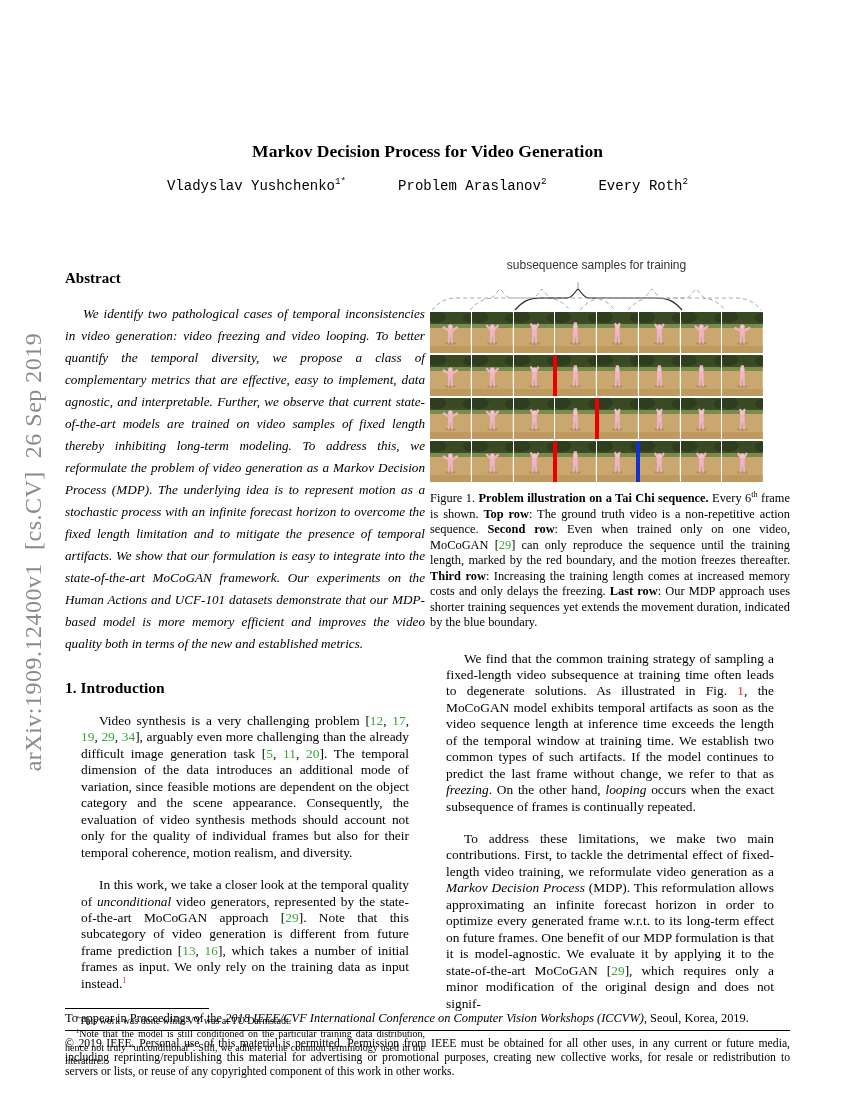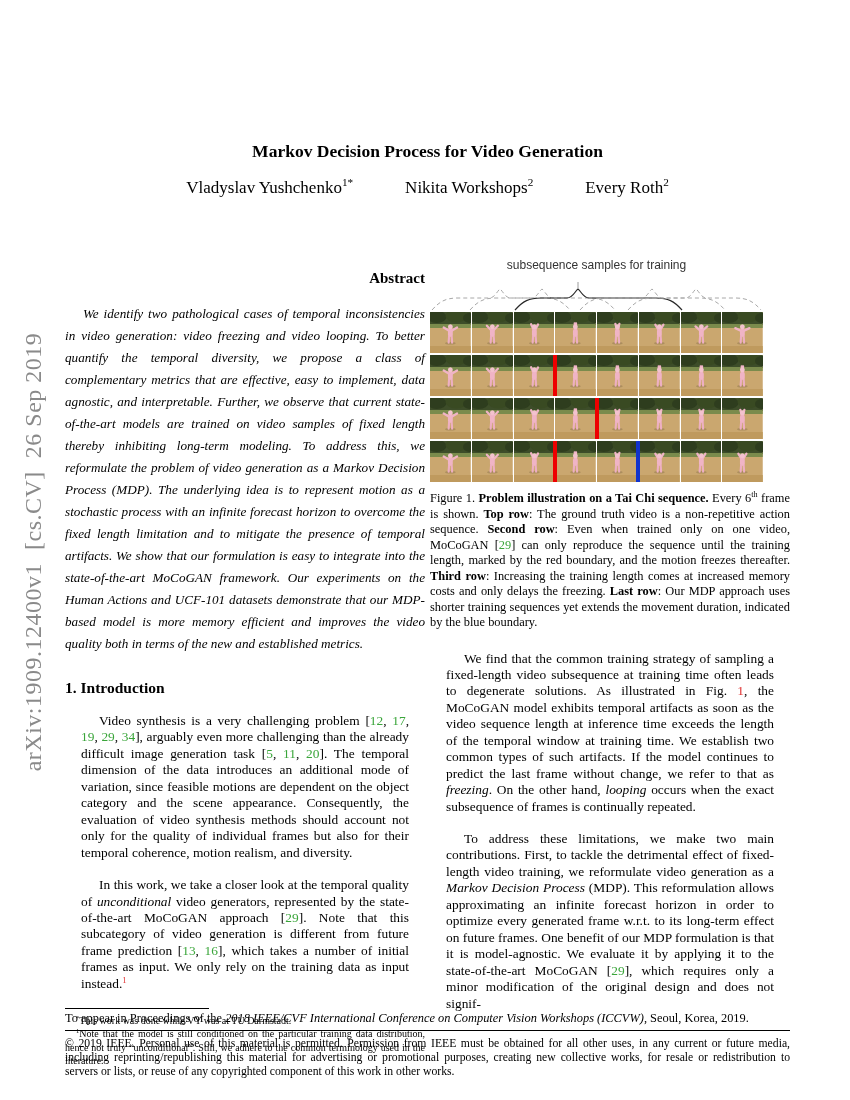--- a/index.html
+++ b/index.html
@@ -10,33 +10,33 @@
   
   .arxiv-side{
     position:absolute;left:33px;top:552px;
     transform:translate(-50%,-50%) rotate(-90deg);
     white-space:pre;color:#8a8a8a;font-size:24px;letter-spacing:0.5px;
   }
   
   .title{position:absolute;top:141px;left:65px;width:725px;text-align:center;
     font-size:17.5px;font-weight:bold;}
   .authors{position:absolute;top:178px;left:65px;width:725px;display:flex;
-    justify-content:center;gap:52px;font-size:17px;}
+    justify-content:center;gap:52px;font-size:14px;font-family:Liberation Mono, monospace;}
   .affiliation{position:absolute;top:200px;left:65px;width:725px;text-align:center;font-size:15px;}
   sup,.seg-sup{vertical-align:super;font-size:0.66em;line-height:0;}
   .seg-supref{vertical-align:super;font-size:0.66em;line-height:0;color:var(--ref-red);}
   .seg-i{font-style:italic;}
   .seg-b{font-weight:bold;}
   .seg-cite{color:var(--cite-green);}
   .seg-ref{color:var(--ref-red);}
   
   .col{position:absolute;width:360px;text-align:justify;}
   .col-left{left:65px;top:270px;}
   .col-right{left:430px;top:258px;}
-  .abstract-heading{text-align:right;font-weight:bold;font-size:15px;margin:0 0 16px 0;}
+  .abstract-heading{text-align:left;font-weight:bold;font-size:15px;margin:0 0 16px 0;}
   .abstract-text{font-style:italic;font-size:13.2px;line-height:22px;text-indent:18px;margin:0;}
   .section-heading{font-size:15.5px;font-weight:bold;margin:24px 0 14px 0;text-align:left;}
   .body-par{font-size:13.4px;line-height:16.45px;text-indent:18px;margin:16px;}
   .footnote-rule{width:144px;border:none;border-top:1.2px solid #000;margin:12px 0 5px 0;}
   .footnote{font-size:10px;line-height:13.2px;text-indent:11px;margin:0;}
   
   .fig-label{width:333px;text-align:center;font-family:"Liberation Sans",sans-serif;
     font-size:12px;color:#333;margin:0 0 10px 0;}
   .fig-braces{display:block;width:333px;height:30px;}
   .fig-rows{width:333px;}
@@ -55,21 +55,21 @@
 <body>
 
 <div class="page">
 
   <div class="arxiv-side">arXiv:1909.12400v1  [cs.CV]  26 Sep 2019</div>
 
   <div class="title">Markov Decision Process for Video Generation</div>
 
   <div class="authors">
     <span><span>Vladyslav Yushchenko</span><sup>1*</sup></span>
-    <span><span>Nikita Workshops</span><sup>2</sup></span>
+    <span><span>Problem Araslanov</span><sup>2</sup></span>
     <span><span>Every Roth</span><sup>2</sup></span>
   </div>
 
 
   <div class="col col-left">
     <p class="abstract-heading">Abstract</p>
     <p class="abstract-text">We identify two pathological cases of temporal inconsistencies in video generation: video freezing and video looping. To better quantify the temporal diversity, we propose a class of complementary metrics that are effective, easy to implement, data agnostic, and interpretable. Further, we observe that current state-of-the-art models are trained on video samples of fixed length thereby inhibiting long-term modeling. To address this, we reformulate the problem of video generation as a Markov Decision Process (MDP). The underlying idea is to represent motion as a stochastic process with an infinite forecast horizon to overcome the fixed length limitation and to mitigate the presence of temporal artifacts. We show that our formulation is easy to integrate into the state-of-the-art MoCoGAN framework. Our experiments on the Human Actions and UCF-101 datasets demonstrate that our MDP-based model is more memory efficient and improves the video quality both in terms of the new and established metrics.</p>
     <p class="section-heading">1. Introduction</p>
     <p class="body-par"><span>Video synthesis is a very challenging problem [</span><span class="seg-cite">12</span><span>, </span><span class="seg-cite">17</span><span>, </span><span class="seg-cite">19</span><span>, </span><span class="seg-cite">29</span><span>, </span><span class="seg-cite">34</span><span>], arguably even more challenging than the already difficult image generation task [</span><span class="seg-cite">5</span><span>, </span><span class="seg-cite">11</span><span>, </span><span class="seg-cite">20</span><span>]. The temporal dimension of the data introduces an additional mode of variation, since feasible motions are dependent on the object category and the scene appearance. Consequently, the evaluation of video synthesis methods should account not only for the quality of individual frames but also for their temporal coherence, motion realism, and diversity.</span></p>
     <p class="body-par"><span>In this work, we take a closer look at the temporal quality of </span><span class="seg-i">unconditional</span><span> video generators, represented by the state-of-the-art MoCoGAN approach [</span><span class="seg-cite">29</span><span>]. Note that this subcategory of video generation is different from future frame prediction [</span><span class="seg-cite">13</span><span>, </span><span class="seg-cite">16</span><span>], which takes a number of initial frames as input. We only rely on the training data as input instead.</span><span class="seg-supref">1</span></p>

